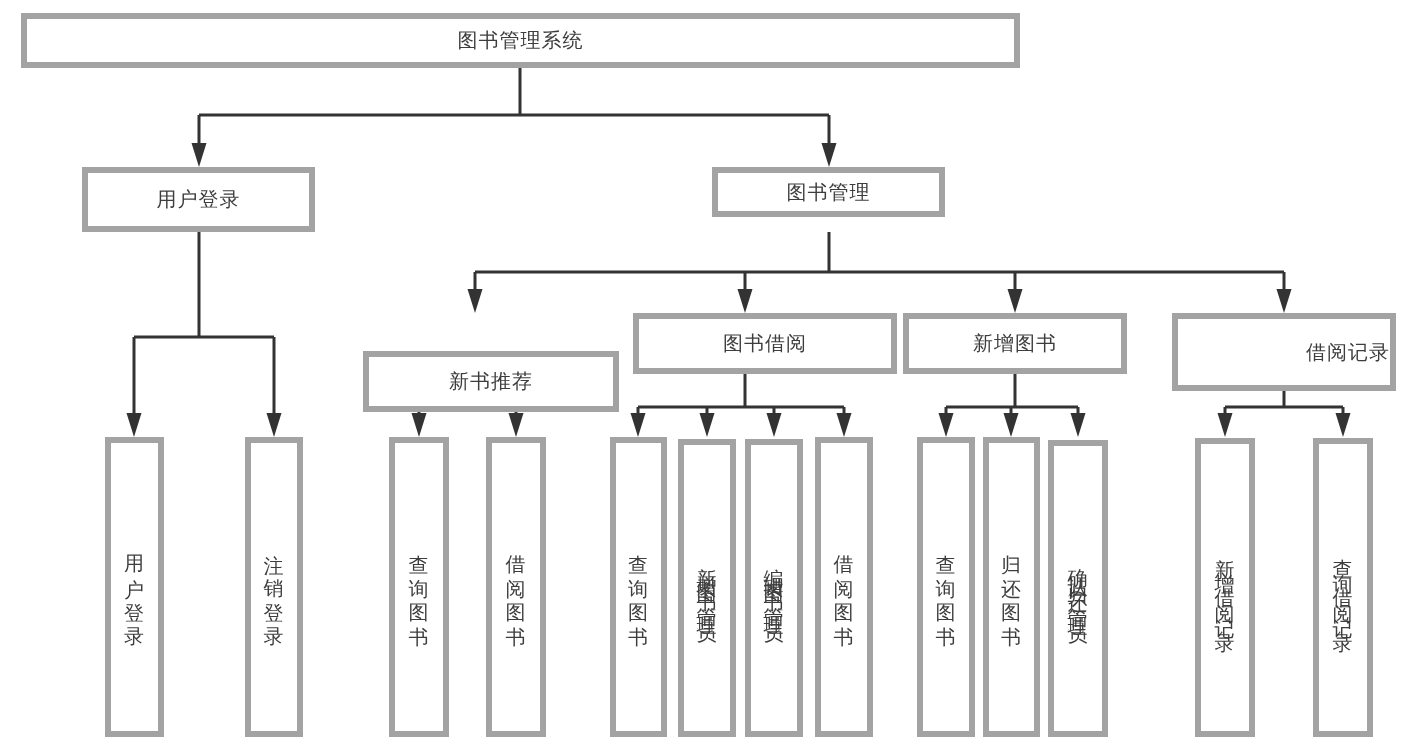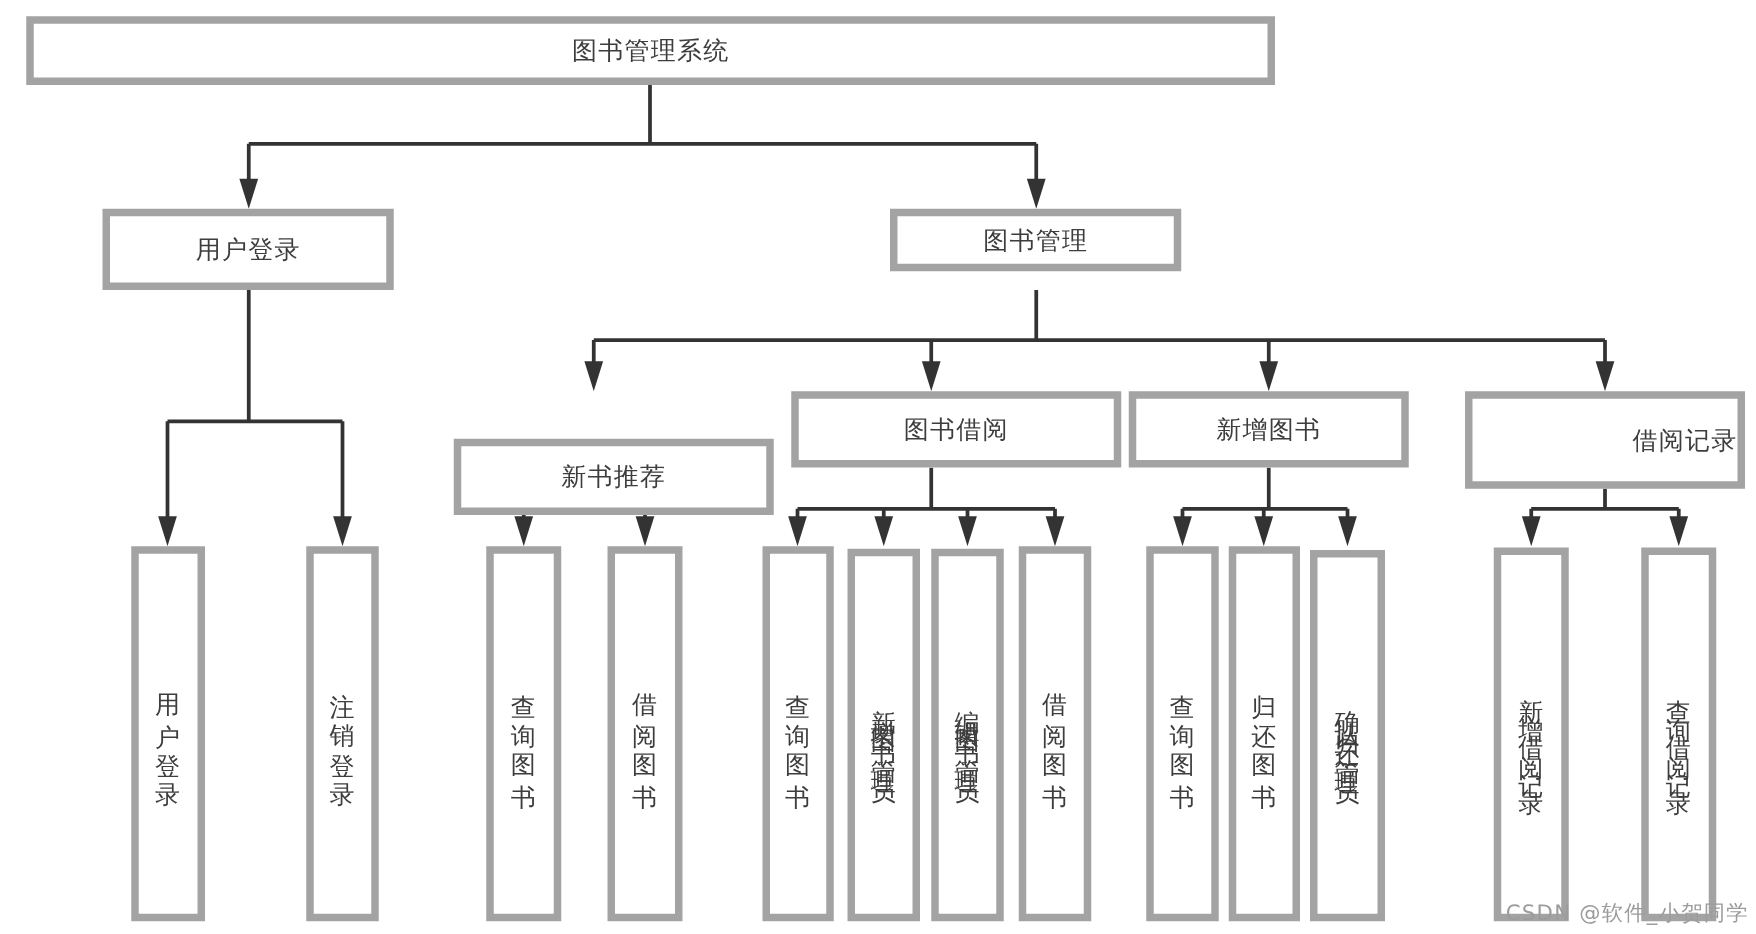--- a/index.html
+++ b/index.html
@@ -173,15 +173,14 @@
     <span class="vlabel" style="letter-spacing: 8px;">确认归还（管理员）</span>
   </div>
 
   <div class="box vbox" style="left:1195px;top:438px;width:60px;height:299px;">
     <span class="vlabel" style="letter-spacing: 15px;">新增借阅记录</span>
   </div>
   <div class="box vbox" style="left:1313px;top:438px;width:60px;height:299px;">
     <span class="vlabel" style="letter-spacing: 15px;">查询借阅记录</span>
   </div>
 
-  <div class="watermark">CSDN @软件_小贺同学</div>
 
 </div>
 
 </body></html>

